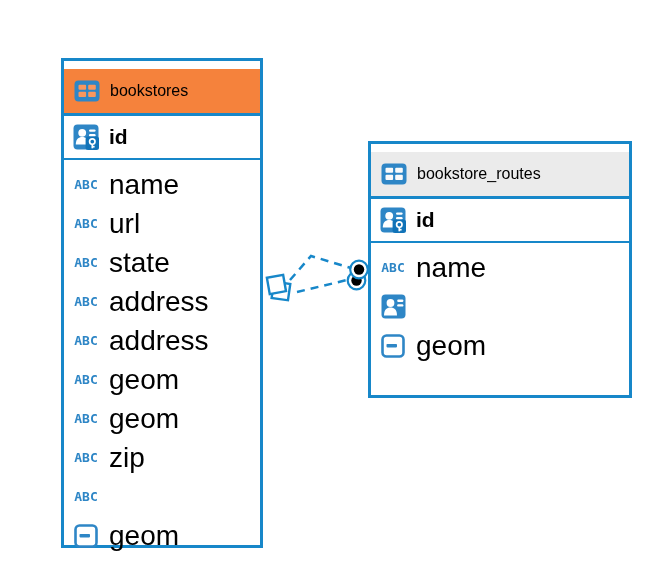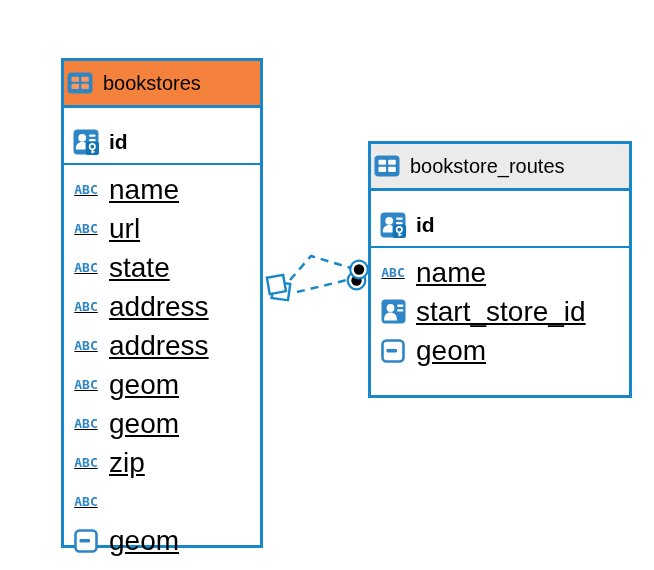--- a/index.html
+++ b/index.html
@@ -19,36 +19,35 @@
     position:absolute;
     box-sizing:border-box;
     background:#ffffff;
     border:3px solid var(--blue);
   }
   .t-bookstores{left:61px;top:58px;width:202px;height:490px;}
   .t-routes{left:368px;top:141px;width:264px;height:257px;}
   .etable-header{
     display:flex;align-items:center;gap:9px;
     height:44px;
-    padding:0 2px;
+    padding:0 9px;
     border-bottom:3px solid var(--blue);
-    font-size:20px;color:var(--text);
+    font-size:16px;color:var(--text);margin-top:8px;
   }
   .t-bookstores .etable-header{background:#F5823C;}
   .t-routes .etable-header{background:#EBEBEB;}
   .t-bookstores .etable-header svg .cell{fill:#F9975E;}
   .t-routes .etable-header svg .cell{fill:#FAFAFA;}
   .id-row{
     display:flex;align-items:center;gap:9px;
     height:42px;padding:0 8px;
     border-bottom:2px solid var(--blue);
-    margin-top:13px;
   }
   .id-row .col-label{font-weight:bold;font-size:21px;}
-  .rows{padding:5px 0 2px 0;text-decoration:underline;}
+  .rows{padding:5px 0 2px 0;}
   .erow{
     display:flex;align-items:center;gap:9px;
     height:39px;padding:0 8px;
   }
   .col-label{font-size:28px;color:var(--text);white-space:nowrap;}
   .icon-box{
     display:inline-flex;align-items:center;justify-content:center;
     width:28px;flex:0 0 28px;
   }
   .abc-glyph{
@@ -200,21 +199,20 @@
         <div class="erow">
           <span class="icon-box">
             <svg width="25" height="25" viewBox="0 0 25 25">
               <rect x="0.5" y="0.5" width="24" height="24" rx="4" fill="#2E86C6"></rect>
               <circle cx="9.5" cy="9" r="3.9" fill="#ffffff"></circle>
               <path d="M3 21.5 C3 15.6 5.9 13.5 9.5 13.5 C13.1 13.5 16 15.6 16 21.5 Z" fill="#ffffff"></path>
               <rect x="16.2" y="5.6" width="6.2" height="2.4" rx="1.2" fill="#ffffff"></rect>
               <rect x="16.2" y="10.2" width="6.2" height="2.4" rx="1.2" fill="#ffffff"></rect>
             </svg>
           </span>
-          <span class="col-label">start_store_id</span>
         </div>
         <div class="erow">
           <span class="icon-box">
             <svg width="24" height="24" viewBox="0 0 24 24">
               <rect x="1.5" y="1.5" width="21" height="21" rx="4" fill="#ffffff" stroke="#2E86C6" stroke-width="2.6"></rect>
               <rect x="5.5" y="10" width="10.5" height="3.4" rx="0.8" fill="#2E86C6"></rect>
             </svg>
           </span>
           <span class="col-label">geom</span>
         </div>

